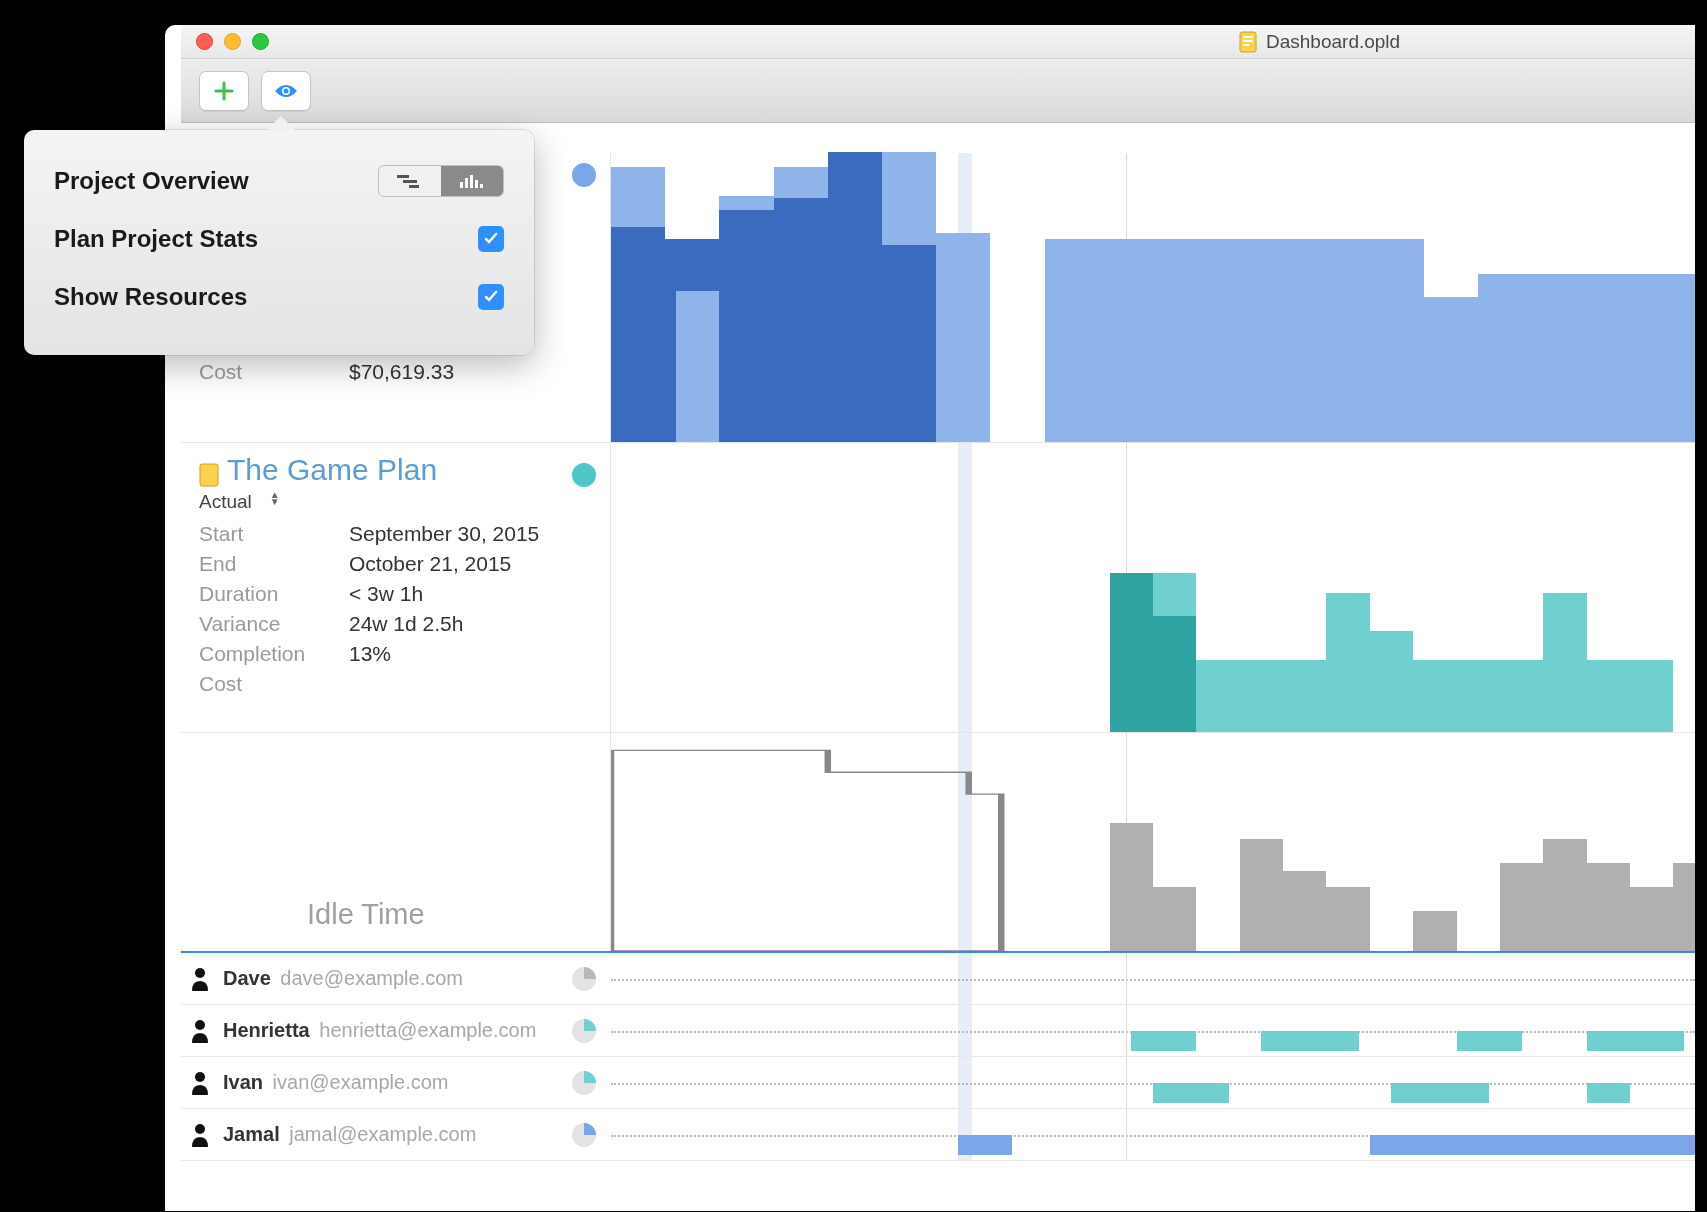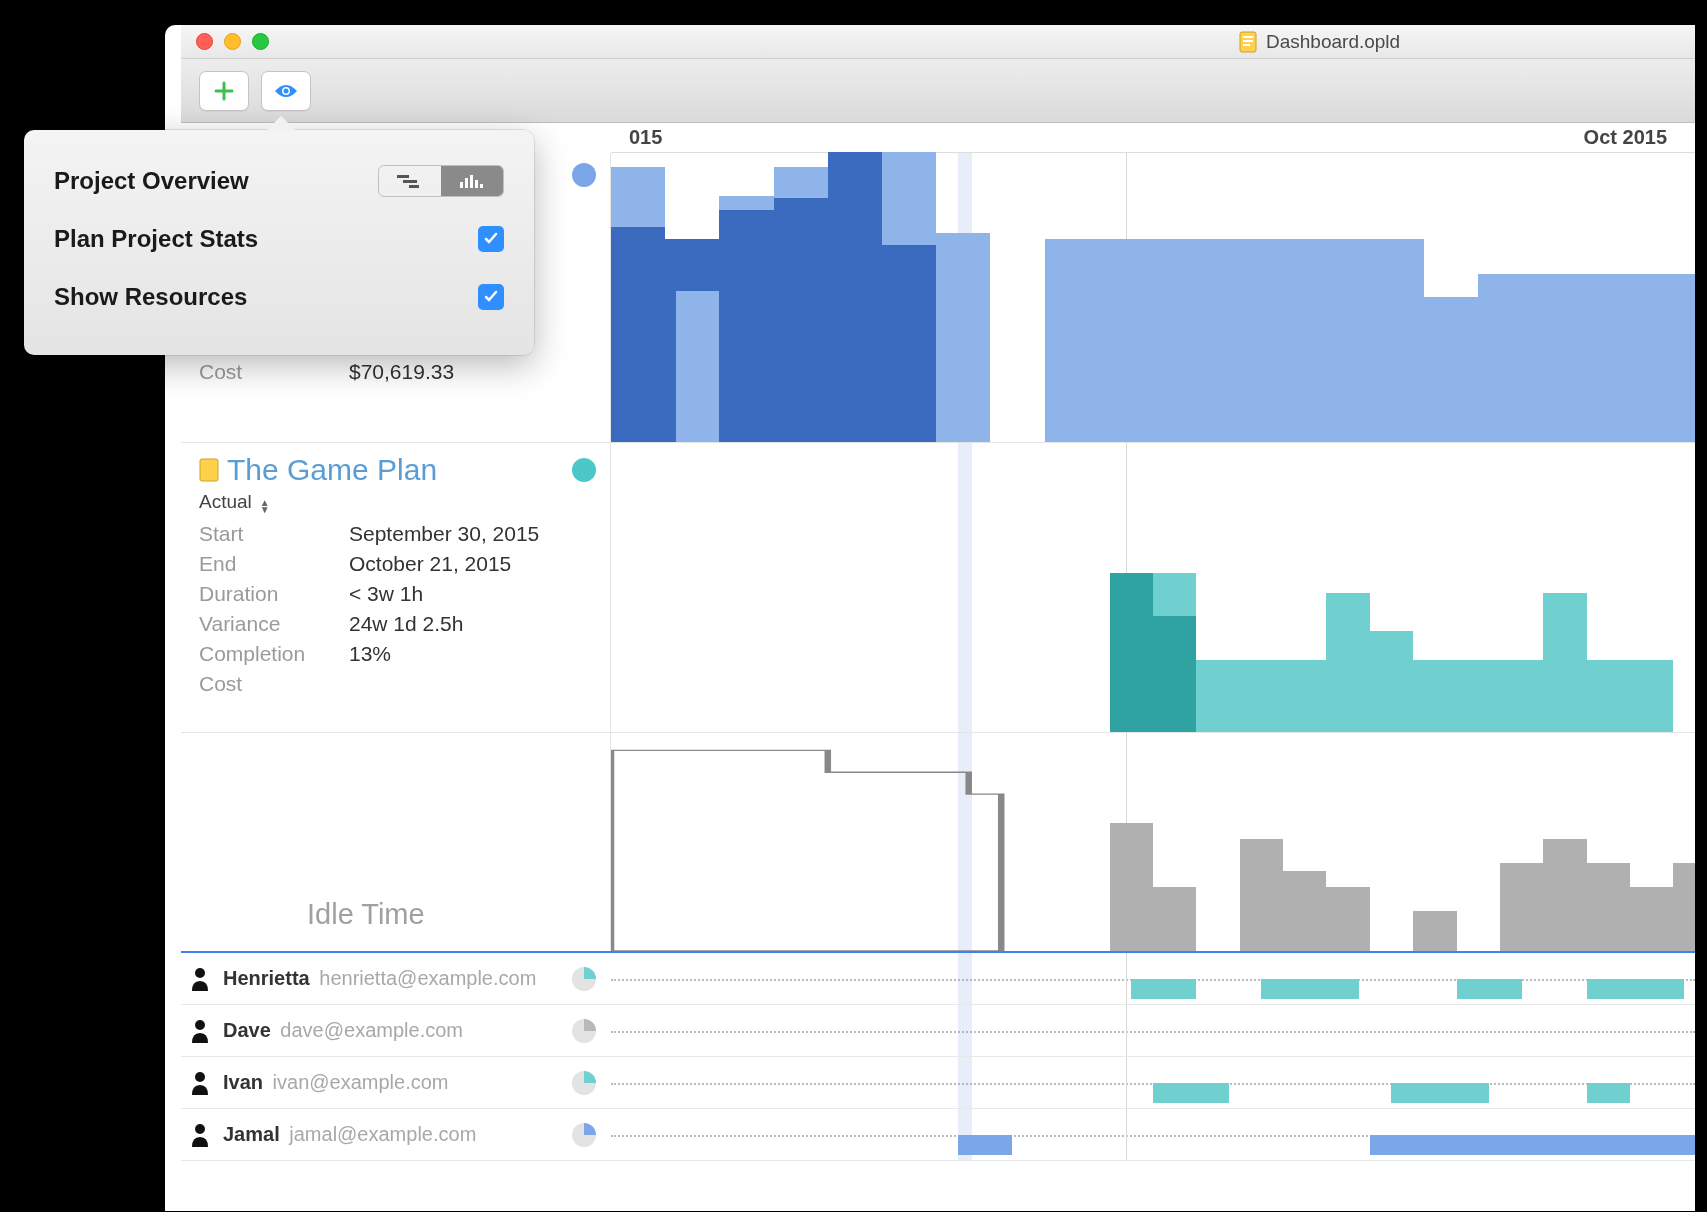--- a/index.html
+++ b/index.html
@@ -63,25 +63,25 @@
 .row1 { position: absolute; left: 0; right: 0; top: 0; height: 290px; border-bottom: 1px solid #e5e5e5; }
 .row2 { position: absolute; left: 0; right: 0; top: 290px; height: 290px; border-bottom: 1px solid #e5e5e5; }
 .row3 { position: absolute; left: 0; right: 0; top: 580px; height: 220px; border-bottom: 2px solid #3b82f6; }
 
 .sidebar-panel { position: absolute; left: 0; top: 0; bottom: 0; width: 430px; padding: 10px 0 0 18px; border-right: 1px solid #e5e5e5; }
 .chart-area { position: absolute; left: 430px; top: 0; bottom: 0; right: 0; }
 
 .today-line { position: absolute; top: 0; bottom: 0; width: 14px; background: rgba(120,160,220,.18); }
 .month-line { position: absolute; top: 0; bottom: 0; width: 1px; background: #d9d9d9; }
 
-.project-title { display:flex; align-items:center; gap:8px; }
+.project-title { display:flex; align-items:flex-end; gap:8px; }
 .project-title .name { font-size: 30px; color: #5a9dd4; font-weight: 300; }
 .project-title .dot { width:24px; height:24px; border-radius:50%; }
 
-.selector { display:flex; align-items:flex-end; gap:8px; font-size:19px; color:#444; margin-top:4px; }
+.selector { display:flex; align-items:flex-start; gap:18px; font-size:19px; color:#444; margin-top:4px; }
 .updown { display:inline-flex; flex-direction:column; font-size:10px; line-height:7px; color:#666; }
 
 .stats { margin-top:6px; }
 .stat-row { display:flex; font-size:21px; line-height:30px; }
 .stat-label { width:150px; color:#9a9a9a; }
 .stat-val { color:#333; }
 
 .idle-label { position:absolute; left:126px; bottom:20px; font-size:29px; color:#a0a0a0; font-weight:300; }
 
 .bars { position:absolute; left:0; right:0; bottom:0; height:100%; }
@@ -153,24 +153,20 @@
     <div class="tb-btn">
       <svg width="26" height="18">
           <path d="M2 9 Q13 -3 24 9 Q13 21 2 9 Z" fill="#2f8fff"></path>
           <circle cx="13" cy="9" r="4" fill="#fff"></circle>
           <circle cx="13" cy="9" r="2.5" fill="#2f8fff"></circle>
         </svg>
     </div>
   </div>
 
   <div class="content">
-    <div class="timeline-header">
-      <span>015</span>
-      <span>Oct 2015</span>
-    </div>
 
     <div class="body">
 
       <div class="row1">
         <div class="sidebar-panel">
           <div class="project-title">
             <span class="docfile-icon">
                 <svg width="20" height="24">
                   <rect x="1" y="1" width="18" height="22" rx="2" fill="#ffd04a" stroke="#caa22a"></rect>
                 </svg>
@@ -323,54 +319,54 @@
 
       <div class="resources" id="resources">
           <div class="res-row">
             <div class="res-left">
               <span class="person-icon">
                 <svg width="20" height="24">
                   <circle cx="10" cy="6" r="5" fill="#111"></circle>
                   <path d="M2 24 Q2 14 10 14 Q18 14 18 24 Z" fill="#111"></path>
                 </svg>
               </span>
+              <span><span class="res-name">Dave</span><span class="res-email"> dave@example.com</span></span>
+              <span class="pie"><svg width="26" height="26">
+                  <circle cx="13" cy="13" r="12" fill="#e3e3e3"></circle>
+                  <path d="M13 13 L13 1 A12 12 0 0 1 25 13 Z" fill="#b8b8b8"></path>
+                </svg></span>
+            </div>
+            <div class="res-track">
+              <div class="dotted"></div>
+              <div class="today-line" style="left: 32%;"></div>
+              <div class="month-line" style="left: 47.5%;"></div>
+            </div>
+          </div>
+          <div class="res-row">
+            <div class="res-left">
+              <span class="person-icon">
+                <svg width="20" height="24">
+                  <circle cx="10" cy="6" r="5" fill="#111"></circle>
+                  <path d="M2 24 Q2 14 10 14 Q18 14 18 24 Z" fill="#111"></path>
+                </svg>
+              </span>
               <span><span class="res-name">Henrietta</span><span class="res-email"> henrietta@example.com</span></span>
               <span class="pie"><svg width="26" height="26">
                   <circle cx="13" cy="13" r="12" fill="#e3e3e3"></circle>
                   <path d="M13 13 L13 1 A12 12 0 0 1 25 13 Z" fill="#6fd0cf"></path>
                 </svg></span>
             </div>
             <div class="res-track">
               <div class="dotted"></div>
               <div class="today-line" style="left: 32%;"></div>
               <div class="month-line" style="left: 47.5%;"></div>
               <div class="res-bar" style="left: 48%; width: 6%; background: rgb(111, 208, 207);"></div>
               <div class="res-bar" style="left: 60%; width: 9%; background: rgb(111, 208, 207);"></div>
               <div class="res-bar" style="left: 78%; width: 6%; background: rgb(111, 208, 207);"></div>
               <div class="res-bar" style="left: 90%; width: 9%; background: rgb(111, 208, 207);"></div>
-            </div>
-          </div>
-          <div class="res-row">
-            <div class="res-left">
-              <span class="person-icon">
-                <svg width="20" height="24">
-                  <circle cx="10" cy="6" r="5" fill="#111"></circle>
-                  <path d="M2 24 Q2 14 10 14 Q18 14 18 24 Z" fill="#111"></path>
-                </svg>
-              </span>
-              <span><span class="res-name">Dave</span><span class="res-email"> dave@example.com</span></span>
-              <span class="pie"><svg width="26" height="26">
-                  <circle cx="13" cy="13" r="12" fill="#e3e3e3"></circle>
-                  <path d="M13 13 L13 1 A12 12 0 0 1 25 13 Z" fill="#b8b8b8"></path>
-                </svg></span>
-            </div>
-            <div class="res-track">
-              <div class="dotted"></div>
-              <div class="today-line" style="left: 32%;"></div>
-              <div class="month-line" style="left: 47.5%;"></div>
             </div>
           </div>
           <div class="res-row">
             <div class="res-left">
               <span class="person-icon">
                 <svg width="20" height="24">
                   <circle cx="10" cy="6" r="5" fill="#111"></circle>
                   <path d="M2 24 Q2 14 10 14 Q18 14 18 24 Z" fill="#111"></path>
                 </svg>
               </span>

